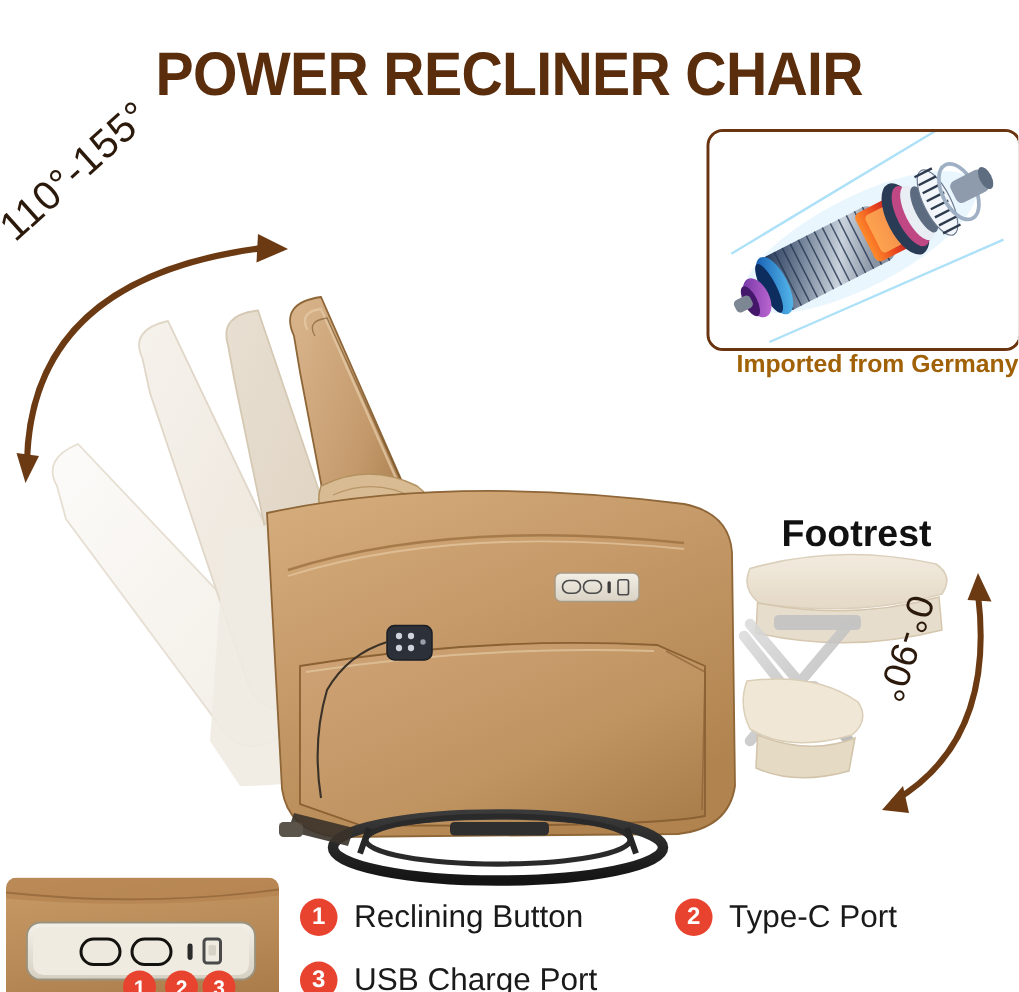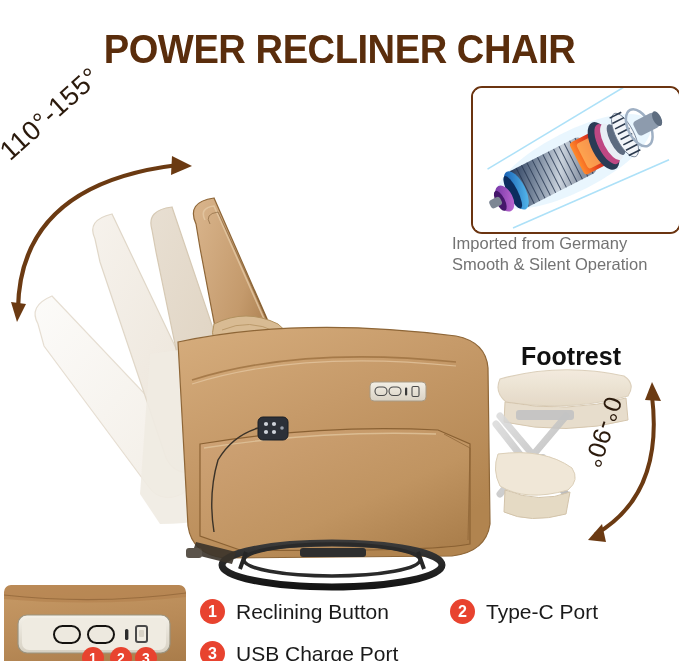--- a/index.html
+++ b/index.html
@@ -47,24 +47,25 @@
     border-radius: 11px;
     background: #ffffff;
     overflow: hidden;
   }
   #motor-art { position: absolute; left: 0; top: 0; width: 100%; height: 100%; }
   #motor-caption {
     position: absolute;
     left: 452px;
     top: 209px;
     width: 227px;
-    text-align: left;
+    text-align: right;
     font-size: 16.5px;
     line-height: 21px;
-    color: #737373;
+    color: #a16207;
+    font-weight: bold;
   }
   #motor-caption div { white-space: nowrap; }
 
   
   #chair-art {
     position: absolute;
     left: 0; top: 0;
     width: 679px; height: 661px;
     pointer-events: none;
   }
@@ -394,21 +395,20 @@
 
         <g stroke="#9fdcf7" stroke-width="1.6" opacity="0.85">
           <line x1="20" y1="40" x2="190" y2="28"></line>
           <line x1="16" y1="104" x2="186" y2="114"></line>
         </g>
       </g>
     </svg>
   </div>
   <div id="motor-caption">
     <div>Imported from Germany</div>
-    <div>Smooth &amp; Silent Operation</div>
   </div>
 
   <div id="angle-backrest">110°-155°</div>
   <div class="anno-label" id="label-footrest">Footrest</div>
   <div id="angle-footrest">0°-90°</div>
 
   <div id="detail-panel">
     <svg id="detail-art" viewBox="0 0 182 97" xmlns="http://www.w3.org/2000/svg">
       <defs>
         <linearGradient id="leatherG" x1="0" y1="0" x2="0.3" y2="1">

